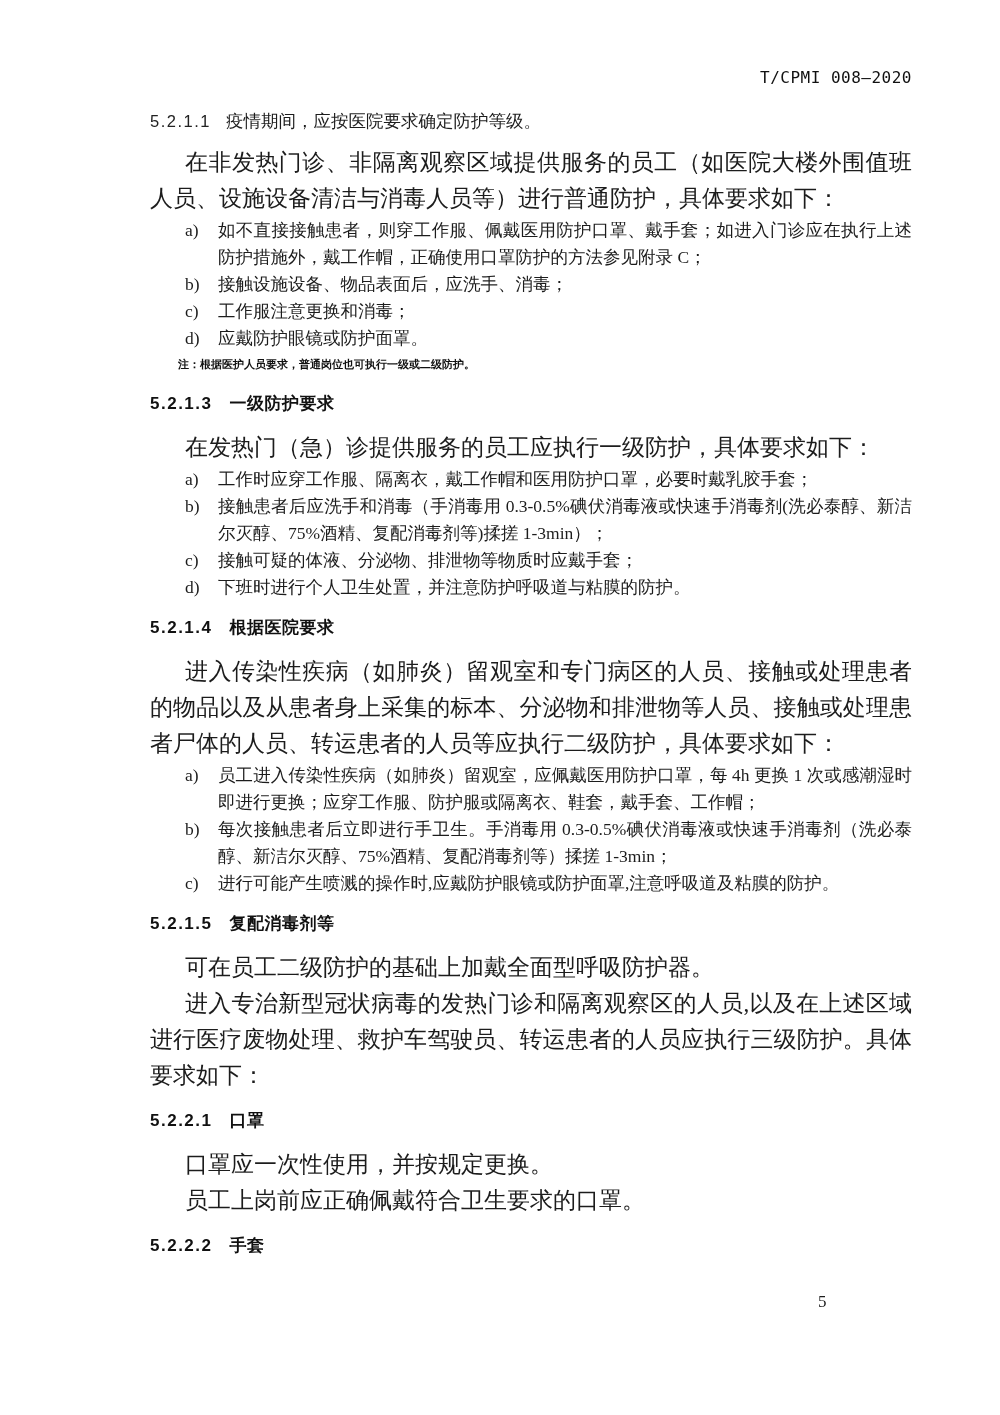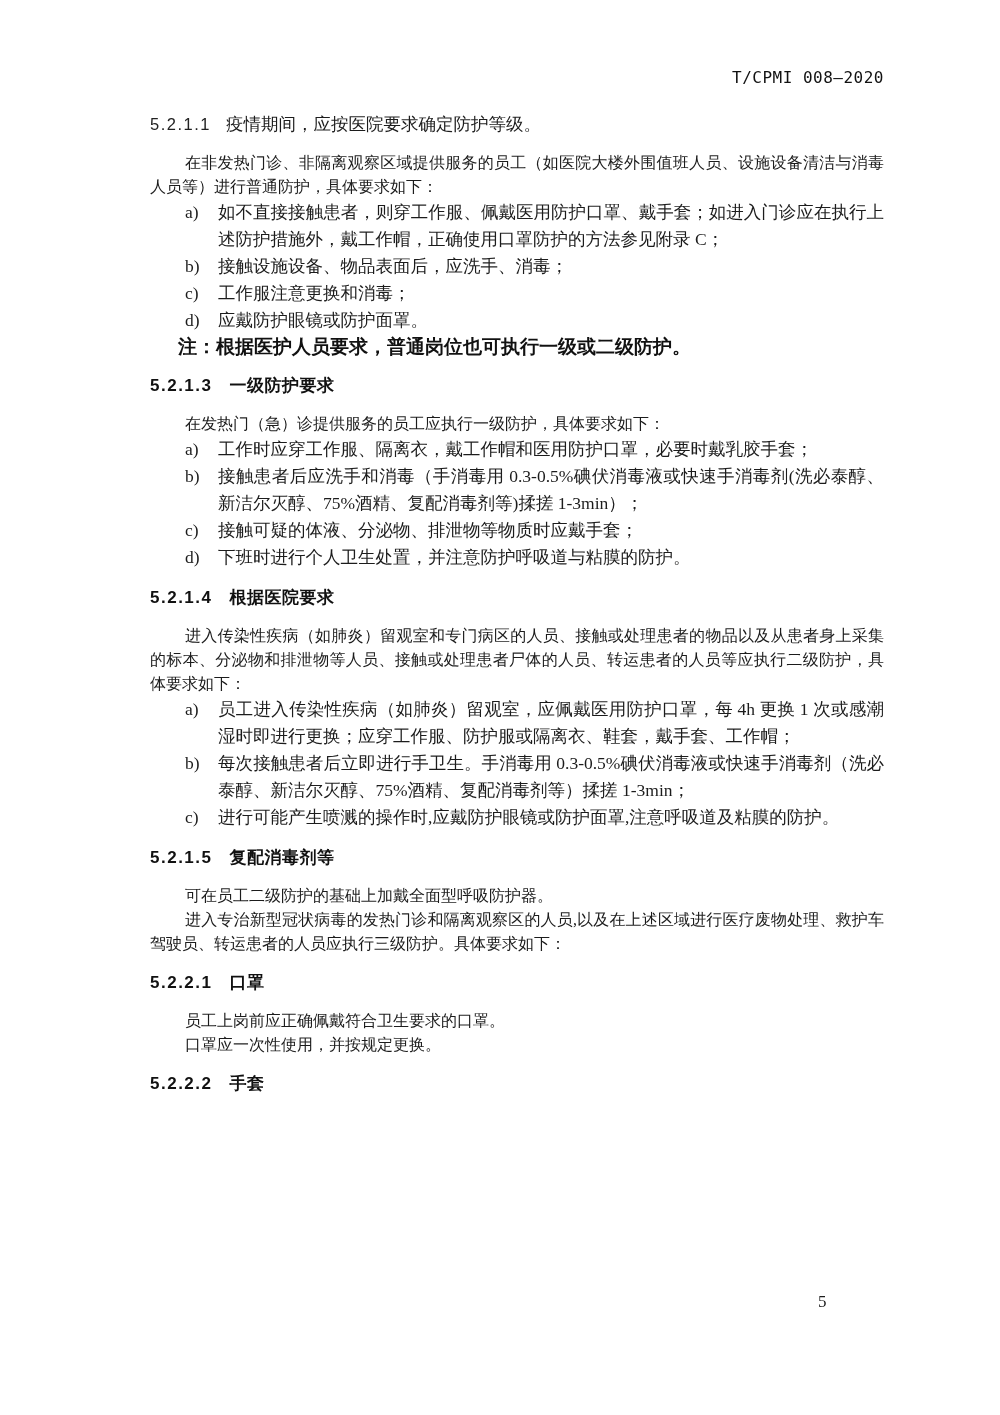--- a/index.html
+++ b/index.html
@@ -1,53 +1,53 @@
 <!DOCTYPE html>
 <html><head>
 <meta charset="utf-8">
 <style>
   html,body{margin:0;padding:0;background:#ffffff;}
   .page{
     width:1000px;height:1415px;position:relative;box-sizing:border-box;
-    padding:68px 116px 0 150px;background:#ffffff;color:#1c1c1c;
+    padding:68px 88px 0 150px;background:#ffffff;color:#1c1c1c;
     font-family:"Liberation Serif","DejaVu Serif",serif;
     overflow:hidden;
   }
   .doc-header{
     text-align:right;
     font-family:"DejaVu Sans Mono","Liberation Sans",monospace;
     font-size:16px;line-height:20px;letter-spacing:0.5px;
     margin-bottom:22px;color:#111;
   }
   .heading{
     font-family:"Liberation Sans","DejaVu Sans",sans-serif;
     font-weight:bold;font-size:17px;line-height:27px;
     margin:13px 0;letter-spacing:0.5px;color:#111;
   }
   .heading .num{margin-right:17px;letter-spacing:1.5px;}
   .clause{
-    font-size:17.5px;line-height:28px;margin:13px 0;color:#1c1c1c;
+    font-size:17.5px;line-height:22px;margin:13px 0;color:#1c1c1c;
   }
   .clause .num{
     font-family:"Liberation Sans","DejaVu Sans",sans-serif;
     font-weight:normal;font-size:16.5px;margin-right:15px;letter-spacing:1.5px;color:#222;
   }
   .para{
-    margin:0;font-size:16px;line-height:24px;
+    margin:0;font-size:23px;line-height:36px;
     text-indent:35px;text-align:justify;
   }
   .li{
     display:flex;margin-left:35px;font-size:17.5px;line-height:27px;
   }
   .li .marker{flex:none;width:33px;}
   .li .li-text{flex:1;text-align:justify;}
   .note{
     margin:0 0 13px 28px;
     font-family:Liberation Serif, serif;
-    font-weight:bold;font-size:19px;line-height:25px;color:#111;
+    font-weight:bold;font-size:11px;line-height:25px;color:#111;
   }
   .page-number{
     position:absolute;left:818px;top:1292px;
     font-size:17px;line-height:20px;color:#1c1c1c;
   }
 </style>
 </head>
 <body>
 
 <div class="page">
@@ -104,19 +104,19 @@
         <span class="li-text">每次接触患者后立即进行手卫生。手消毒用 0.3-0.5%碘伏消毒液或快速手消毒剂（洗必泰醇、新洁尔灭醇、75%酒精、复配消毒剂等）揉搓 1-3min；</span>
       </div>
       <div class="li">
         <span class="marker">c)</span>
         <span class="li-text">进行可能产生喷溅的操作时,应戴防护眼镜或防护面罩,注意呼吸道及粘膜的防护。</span>
       </div>
       <div class="heading"><span class="num">5.2.1.5</span><span class="title">复配消毒剂等</span></div>
       <p class="para">可在员工二级防护的基础上加戴全面型呼吸防护器。</p>
       <p class="para">进入专治新型冠状病毒的发热门诊和隔离观察区的人员,以及在上述区域进行医疗废物处理、救护车驾驶员、转运患者的人员应执行三级防护。具体要求如下：</p>
       <div class="heading"><span class="num">5.2.2.1</span><span class="title">口罩</span></div>
+      <p class="para">口罩应一次性使用，并按规定更换。</p>
       <p class="para">员工上岗前应正确佩戴符合卫生要求的口罩。</p>
-      <p class="para">口罩应一次性使用，并按规定更换。</p>
       <div class="heading"><span class="num">5.2.2.2</span><span class="title">手套</span></div>
     </main>
 
   <div class="page-number">5</div>
 </div>
 
 </body></html>

